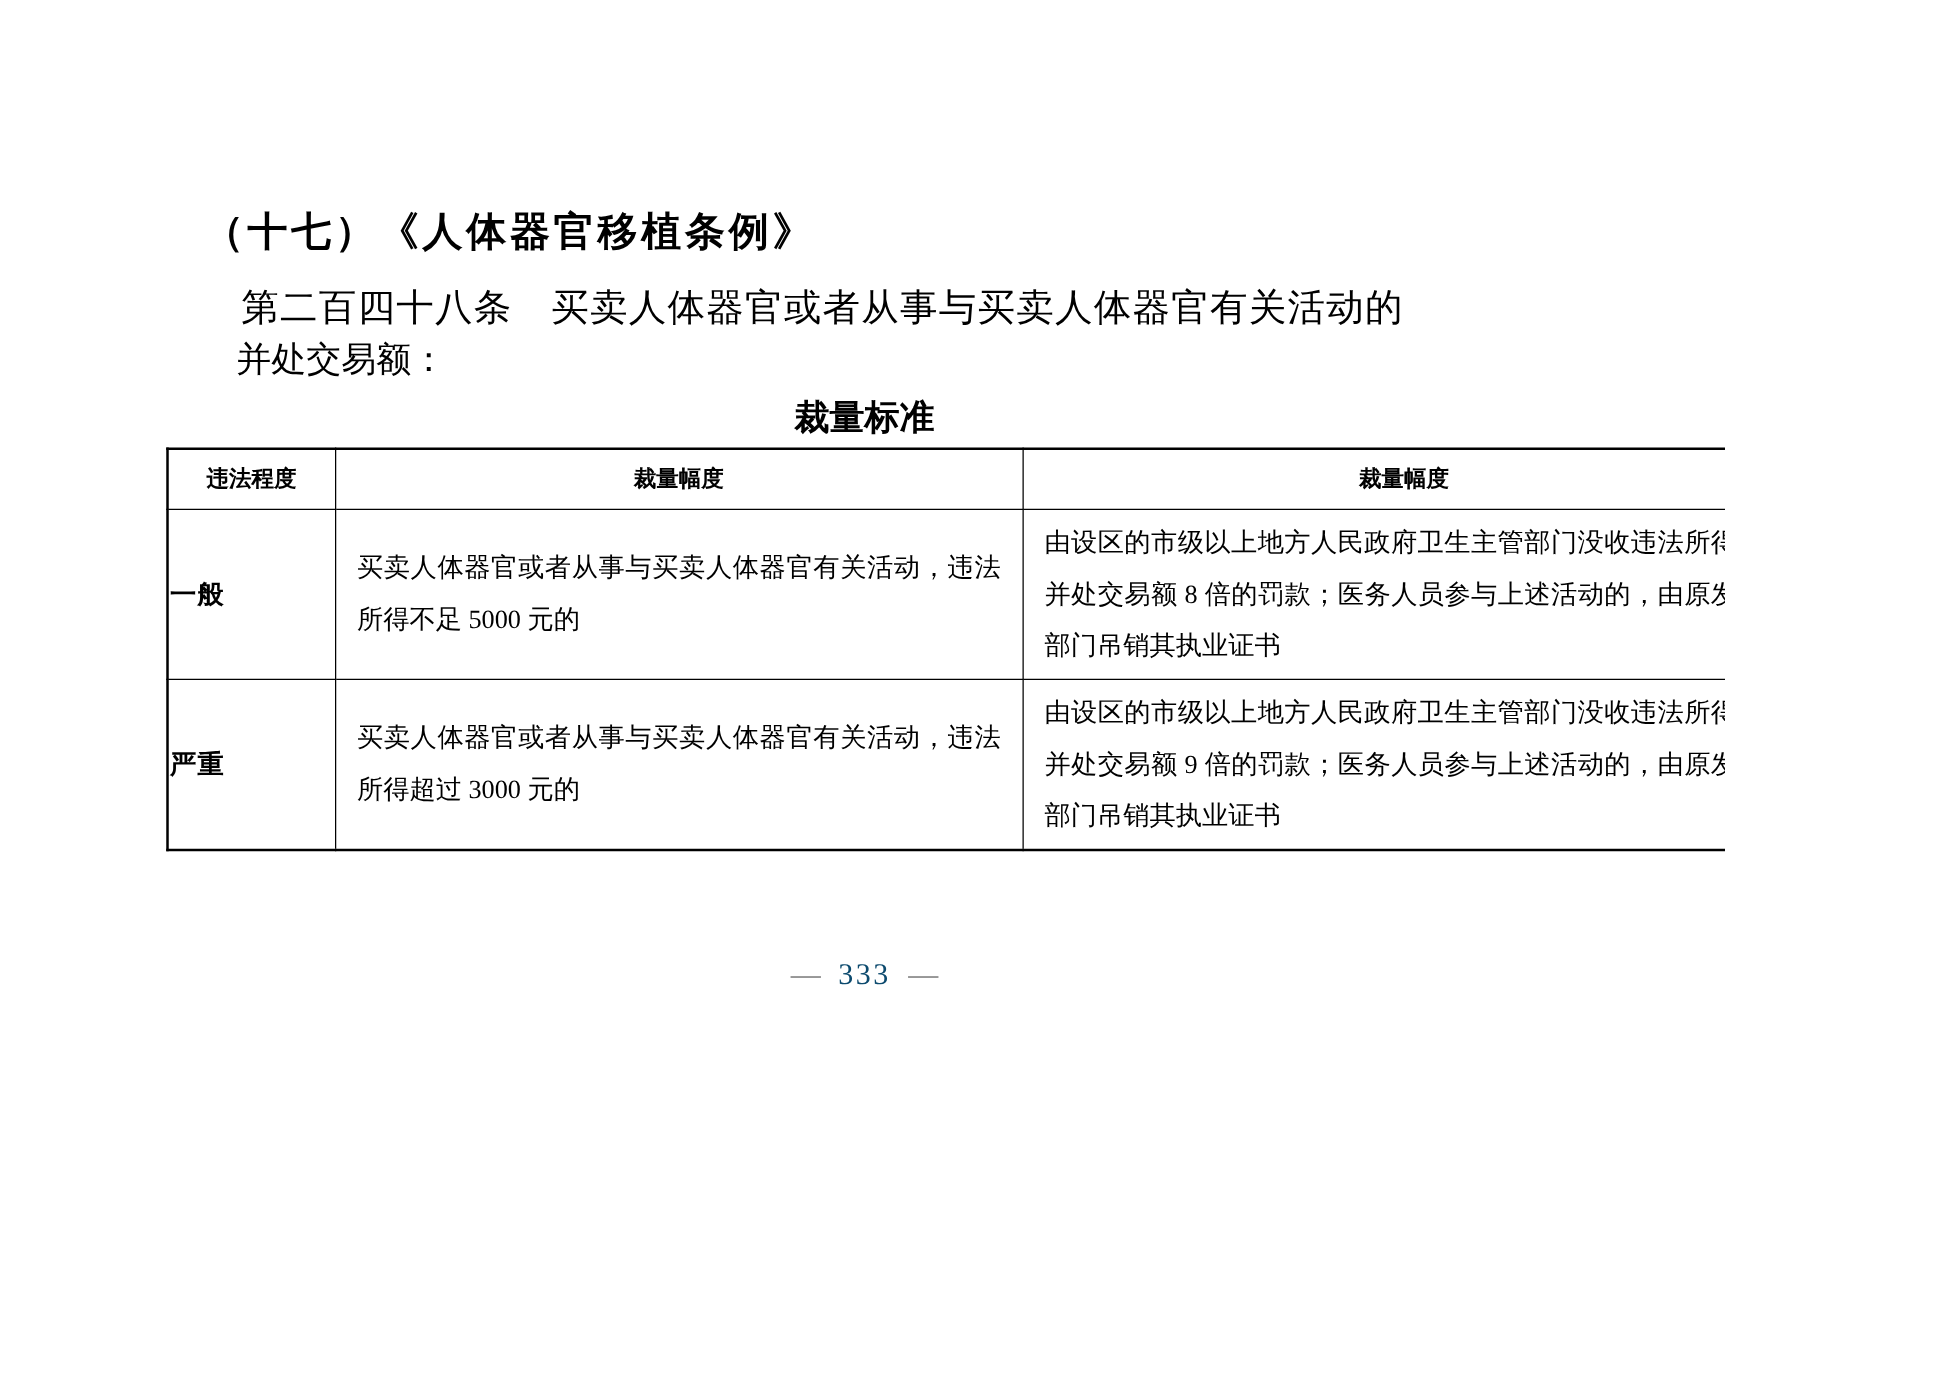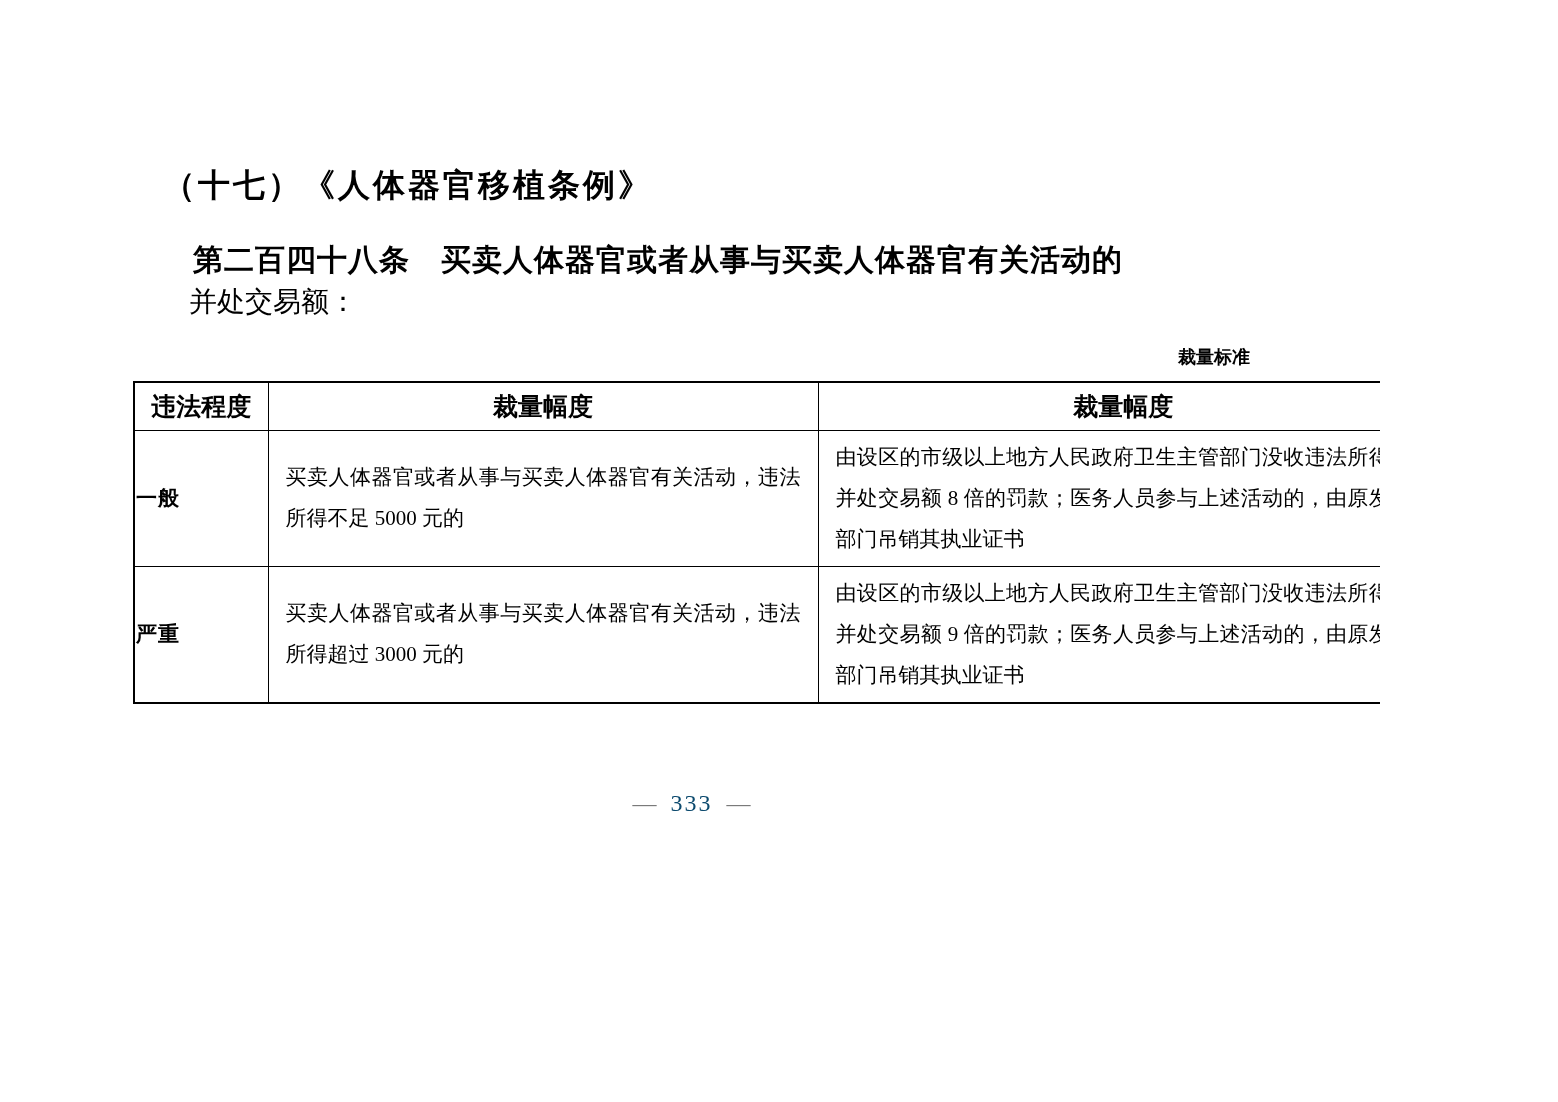--- a/index.html
+++ b/index.html
@@ -19,64 +19,64 @@
   .section-heading {
     margin: 0;
     padding-top: 165px;
     font-size: 32px;
     line-height: 40px;
     font-weight: bold;
     text-indent: 30px;
     letter-spacing: 3px;
   }
   .article-heading {
-    margin: 35px 0 0 0;
+    margin: 22px 0 0 0;
     font-size: 30px;
     line-height: 40px;
-    font-weight: bold;
+    font-weight: normal;
     text-indent: 2em;
     letter-spacing: 1px;
   }
   .legal-basis {
     margin: 3px 0 0 0;
     font-size: 28px;
     line-height: 38px;
     text-indent: 2em;
   }
   .legal-text {
     margin: 8px 0 0 0;
     font-size: 28px;
     line-height: 40px;
     text-indent: 2em;
     text-align: justify;
     letter-spacing: 1.5px;
   }
   .table-title {
-    margin-top: 20px;
-    text-align: right;
+    margin-top: 10px;
+    text-align: center;
     font-family: "Liberation Sans", "DejaVu Sans", sans-serif;
     font-weight: bold;
-    font-size: 18px;
+    font-size: 28px;
     line-height: 32px;
   }
   table.discretion {
     margin-top: 8px;
     width: 1295px;
     table-layout: fixed;
     border-collapse: collapse;
     border: 2px solid #000000;
   }
   table.discretion th,
   table.discretion td {
     border: 1px solid #000000;
   }
   table.discretion th {
     font-family: "Liberation Sans", "DejaVu Sans", sans-serif;
     font-weight: bold;
-    font-size: 25px;
+    font-size: 18px;
     height: 48px;
     text-align: center;
     vertical-align: middle;
     padding: 0;
   }
   table.discretion tbody tr { height: 124px; }
   table.discretion td {
     font-size: 21px;
     line-height: 41px;
     vertical-align: middle;

